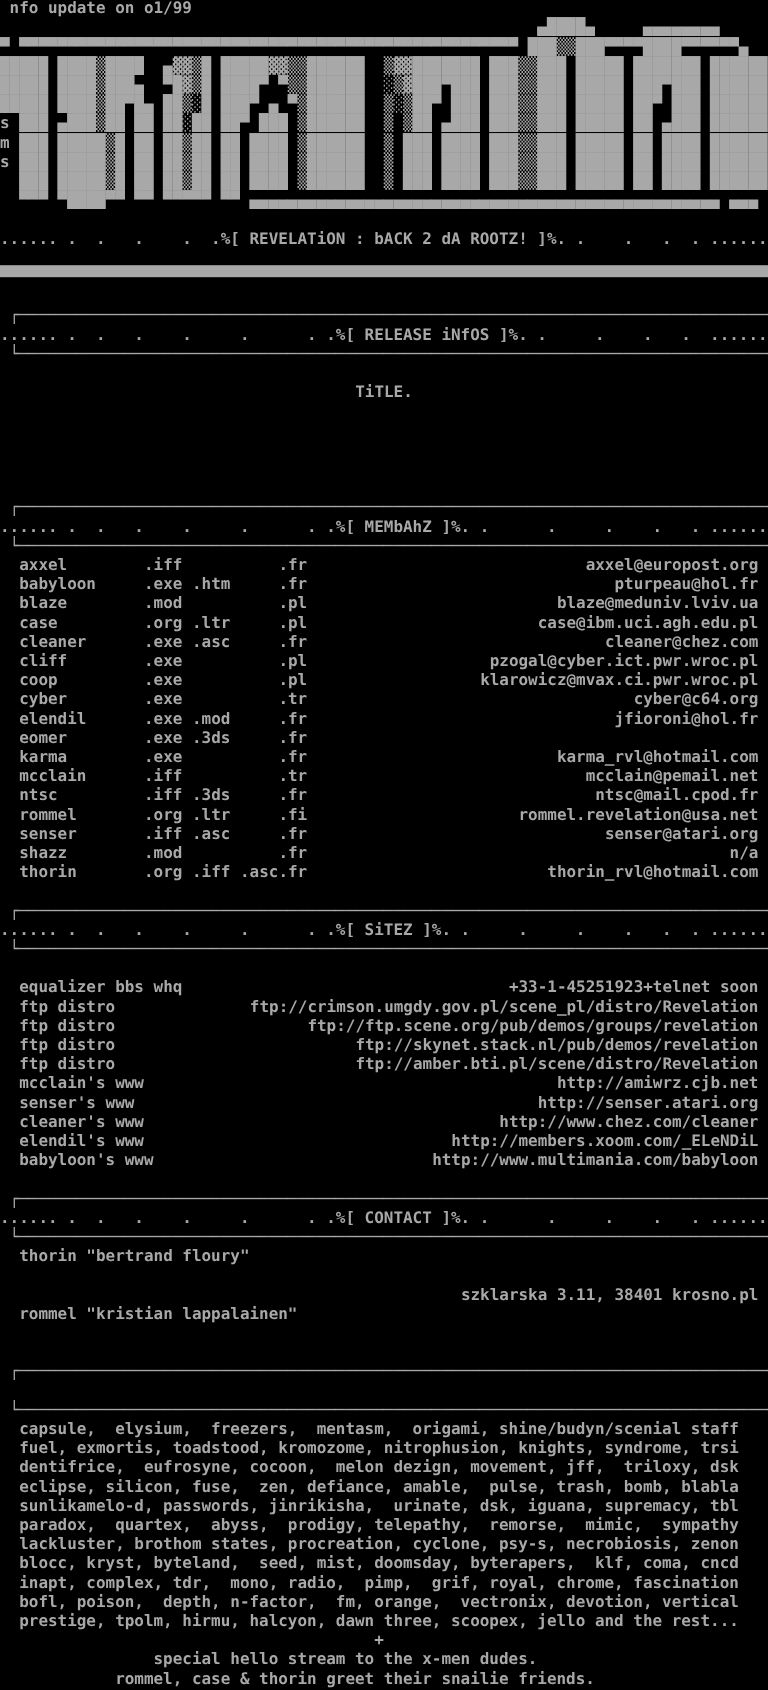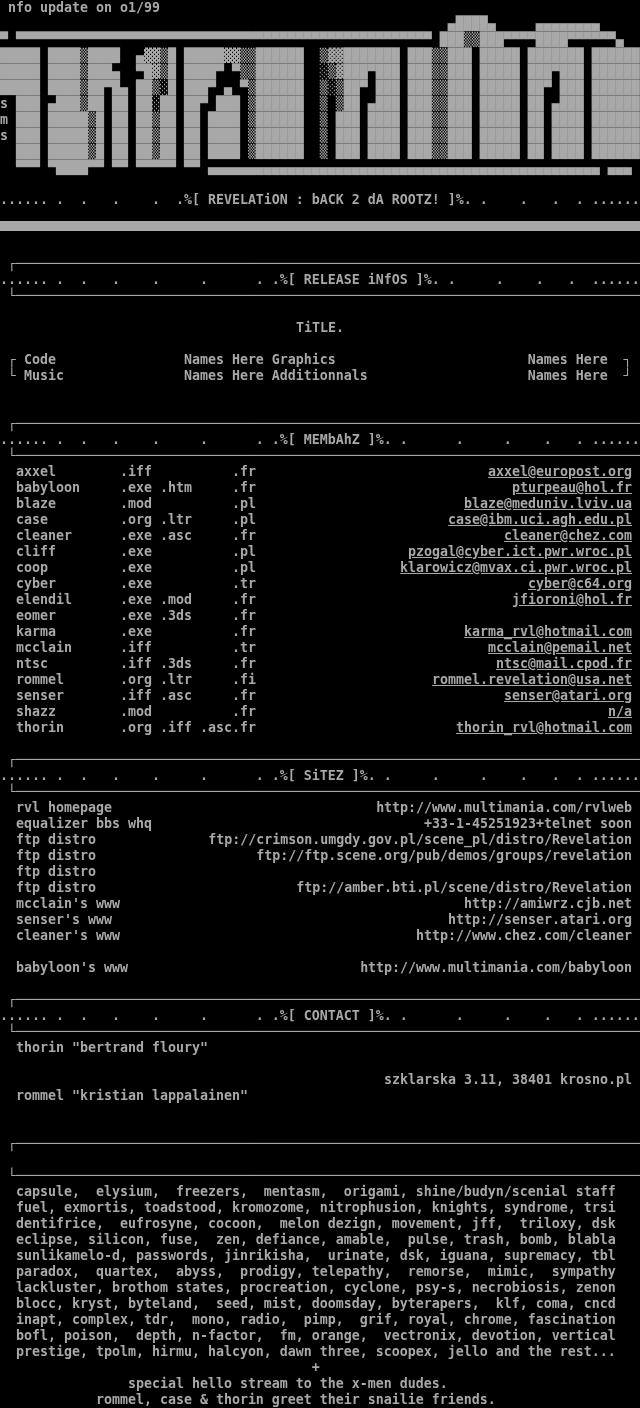--- a/index.html
+++ b/index.html
@@ -8,21 +8,21 @@
     font-family:"DejaVu Sans Mono",monospace;font-weight:bold;
     font-size:13.29px;line-height:16px;color:#a8a8a8;letter-spacing:0;
   }
   pre.t{position:absolute;left:0;margin:0;font:inherit;color:inherit;white-space:pre;}
   .abs{position:absolute;white-space:pre;}
   .bar{position:absolute;left:0;top:221px;width:640px;height:10px;background:#a8a8a8;}
   .row{position:absolute;left:0;width:640px;height:16px;}
   .c-name{position:absolute;left:16px;white-space:pre;}
   .c-tags{position:absolute;left:120px;white-space:pre;}
   .c-cc{position:absolute;left:232px;white-space:pre;}
-  .c-mail{position:absolute;right:8px;white-space:pre;text-decoration:underline;}
+  .c-mail{position:absolute;right:8px;white-space:pre;}
   .s-label{position:absolute;left:16px;white-space:pre;}
   .s-url{position:absolute;right:8px;white-space:pre;}
   .cl{position:absolute;left:16px;white-space:pre;}
   .cr{position:absolute;right:8px;white-space:pre;}
 </style>
 </head>
 <body>
 
 <div class="screen">
 
@@ -37,22 +37,20 @@
 s ███ █████▒█ ██ ██▒██ ██ ████ ▒██████  ▒ ███ ████ ███▒▒███ █████ ██ ████ ██████
   ███ █████▒█ ██ ██▒██ ██ ████ ▒██████  ▒ ███ ████ ███▒▒███ █████ ██ ████ ██████
   ▀▀▀ ▀████▀▀ ▀▀ ▀▀▀▀▀ ▀▀ ▄▄▄▄▄▄▄▄▄▄▄▄▄▄▄▄▄▄▄▄▄▄▄▄▄▄▄▄▄▄▄▄▄▄▄▄▄▄▄▄▄▄▄▄▄▄▄▄▄ ▄▄▄ </pre>
   <pre class="t" style="top:192px">...... .  .   .    .  .%[ REVELATiON : bACK 2 dA ROOTZ! ]%. .    .   .  . ......</pre>
   <div class="bar"></div>
 
   <pre class="t" style="top:256px"> ┌──────────────────────────────────────────────────────────────────────────────┐ </pre>
   <pre class="t" style="top:272px">...... .  .   .    .     .      . .%[ RELEASE iNfOS ]%. .     .    .   .  ......</pre>
   <pre class="t" style="top:288px"> └──────────────────────────────────────────────────────────────────────────────┘ </pre>
   <span class="abs" style="left:296px;top:320px">TiTLE.</span>
-  <pre class="t" style="top:352px"> ┌ Code                Names Here Graphics                        Names Here  ┐ 
- └ Music               Names Here Additionnals                    Names Here  ┘ </pre>
 
   <pre class="t" style="top:416px"> ┌──────────────────────────────────────────────────────────────────────────────┐ </pre>
   <pre class="t" style="top:432px">...... .  .   .    .     .      . .%[ MEMbAhZ ]%. .      .     .    .   . ......</pre>
   <pre class="t" style="top:448px"> └──────────────────────────────────────────────────────────────────────────────┘ </pre>
 
   <div class="row" style="top:464px">
       <span class="c-name">axxel</span>
       <span class="c-tags">.iff</span>
       <span class="c-cc">.fr</span>
       <span class="c-mail">axxel@europost.org</span>
@@ -150,54 +148,55 @@
       <span class="c-name">thorin</span>
       <span class="c-tags">.org .iff .asc</span>
       <span class="c-cc">.fr</span>
       <span class="c-mail">thorin_rvl@hotmail.com</span>
     </div>
 
   <pre class="t" style="top:752px"> ┌──────────────────────────────────────────────────────────────────────────────┐ </pre>
   <pre class="t" style="top:768px">...... .  .   .    .     .      . .%[ SiTEZ ]%. .     .     .    .   .  . ......</pre>
   <pre class="t" style="top:784px"> └──────────────────────────────────────────────────────────────────────────────┘ </pre>
 
-  <div class="row" style="top:800px">
-      <span class="s-label">rvl homepage</span>
-      <span class="s-url">http://www.multimania.com/rvlweb</span>
-    </div>
   <div class="row" style="top:816px">
       <span class="s-label">equalizer bbs whq</span>
       <span class="s-url">+33-1-45251923+telnet soon</span>
     </div>
   <div class="row" style="top:832px">
       <span class="s-label">ftp distro</span>
       <span class="s-url">ftp://crimson.umgdy.gov.pl/scene_pl/distro/Revelation</span>
     </div>
   <div class="row" style="top:848px">
       <span class="s-label">ftp distro</span>
       <span class="s-url">ftp://ftp.scene.org/pub/demos/groups/revelation</span>
     </div>
   <div class="row" style="top:864px">
       <span class="s-label">ftp distro</span>
+      <span class="s-url">ftp://skynet.stack.nl/pub/demos/revelation</span>
     </div>
   <div class="row" style="top:880px">
       <span class="s-label">ftp distro</span>
       <span class="s-url">ftp://amber.bti.pl/scene/distro/Revelation</span>
     </div>
   <div class="row" style="top:896px">
       <span class="s-label">mcclain's www</span>
       <span class="s-url">http://amiwrz.cjb.net</span>
     </div>
   <div class="row" style="top:912px">
       <span class="s-label">senser's www</span>
       <span class="s-url">http://senser.atari.org</span>
     </div>
   <div class="row" style="top:928px">
       <span class="s-label">cleaner's www</span>
       <span class="s-url">http://www.chez.com/cleaner</span>
+    </div>
+  <div class="row" style="top:944px">
+      <span class="s-label">elendil's www</span>
+      <span class="s-url">http://members.xoom.com/_ELeNDiL</span>
     </div>
   <div class="row" style="top:960px">
       <span class="s-label">babyloon's www</span>
       <span class="s-url">http://www.multimania.com/babyloon</span>
     </div>
 
   <pre class="t" style="top:992px"> ┌──────────────────────────────────────────────────────────────────────────────┐ </pre>
   <pre class="t" style="top:1008px">...... .  .   .    .     .      . .%[ CONTACT ]%. .      .     .    .   . ......</pre>
   <pre class="t" style="top:1024px"> └──────────────────────────────────────────────────────────────────────────────┘ </pre>
 

